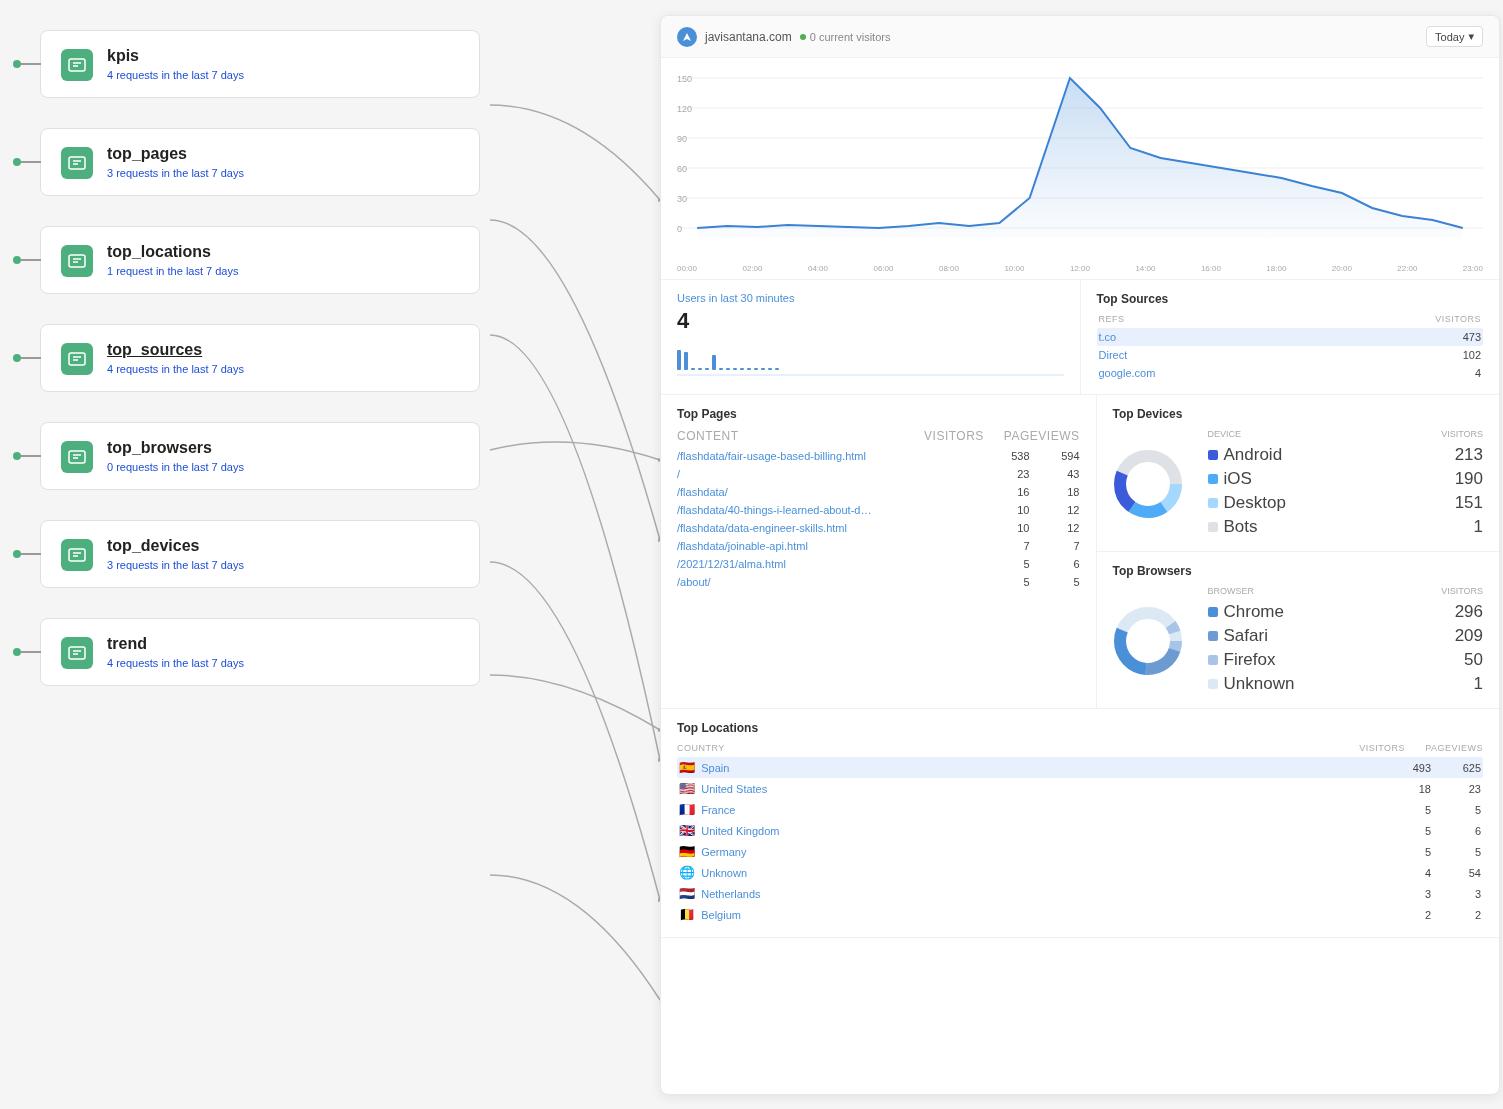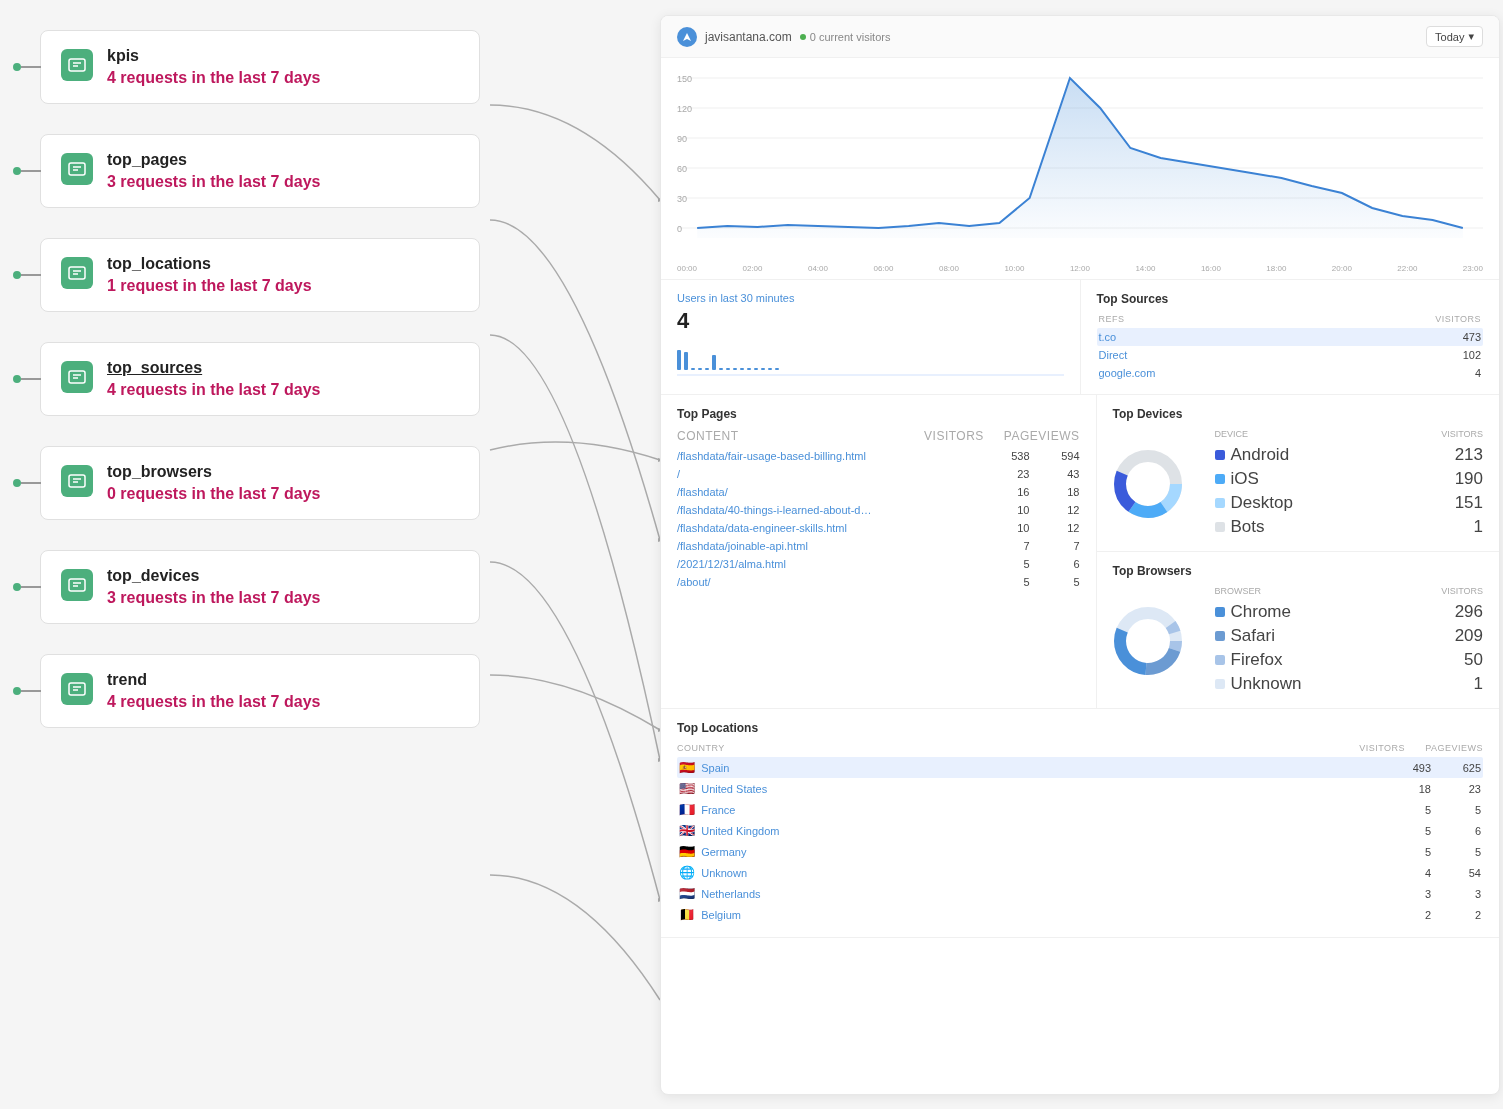--- a/index.html
+++ b/index.html
@@ -56,23 +56,22 @@
       font-weight: 600;
       color: #222;
       margin-bottom: 4px;
     }
 
     .node-content h3.underlined {
       text-decoration: underline;
     }
 
     .node-content p {
-      font-size: 16px;
-      color: #be185d;
-      font-weight: bold;
+      font-size: 11px;
+      color: #1d4ed8;
     }
 
     
     .node-connector {
       position: absolute;
       left: -28px;
       top: 50%;
       transform: translateY(-50%);
       display: flex;
       align-items: center;
@@ -309,21 +308,21 @@
 
     .page-row .page-nums span {
       color: #444;
       min-width: 30px;
       text-align: right;
     }
 
     .device-chart-row {
       display: flex;
       align-items: center;
-      gap: 32px;
+      gap: 25px;
     }
 
     .donut-container {
       width: 70px;
       height: 70px;
       flex-shrink: 0;
     }
 
     .device-legend {
       flex: 1;

